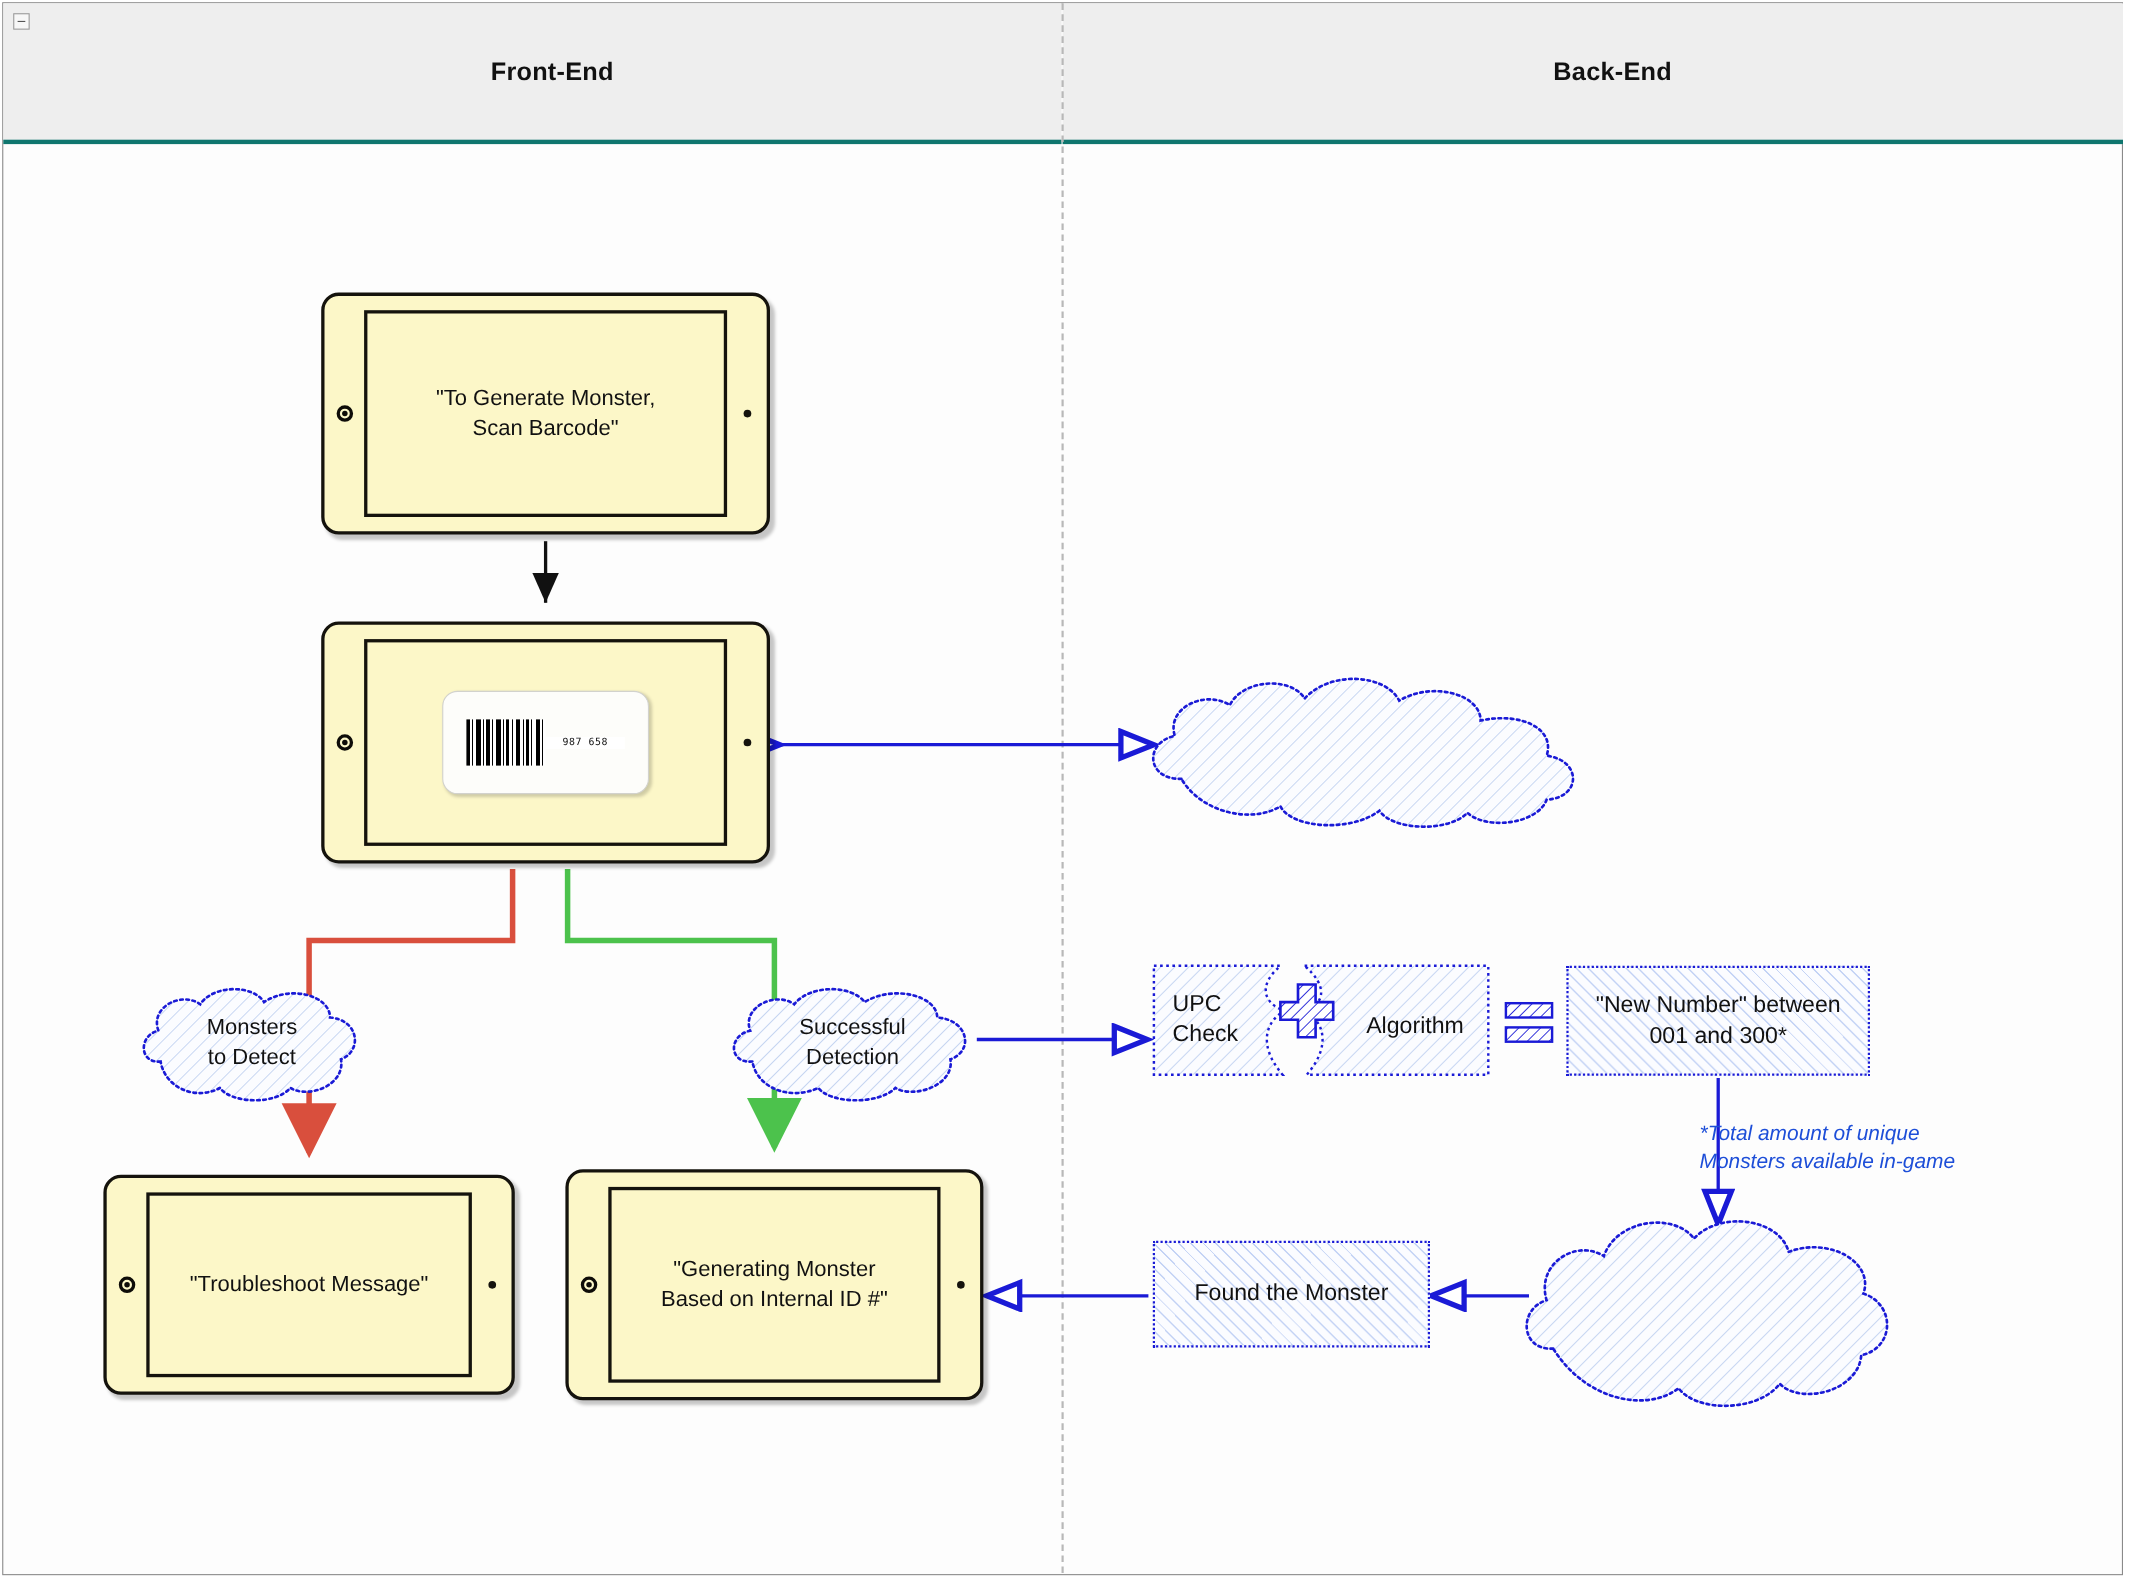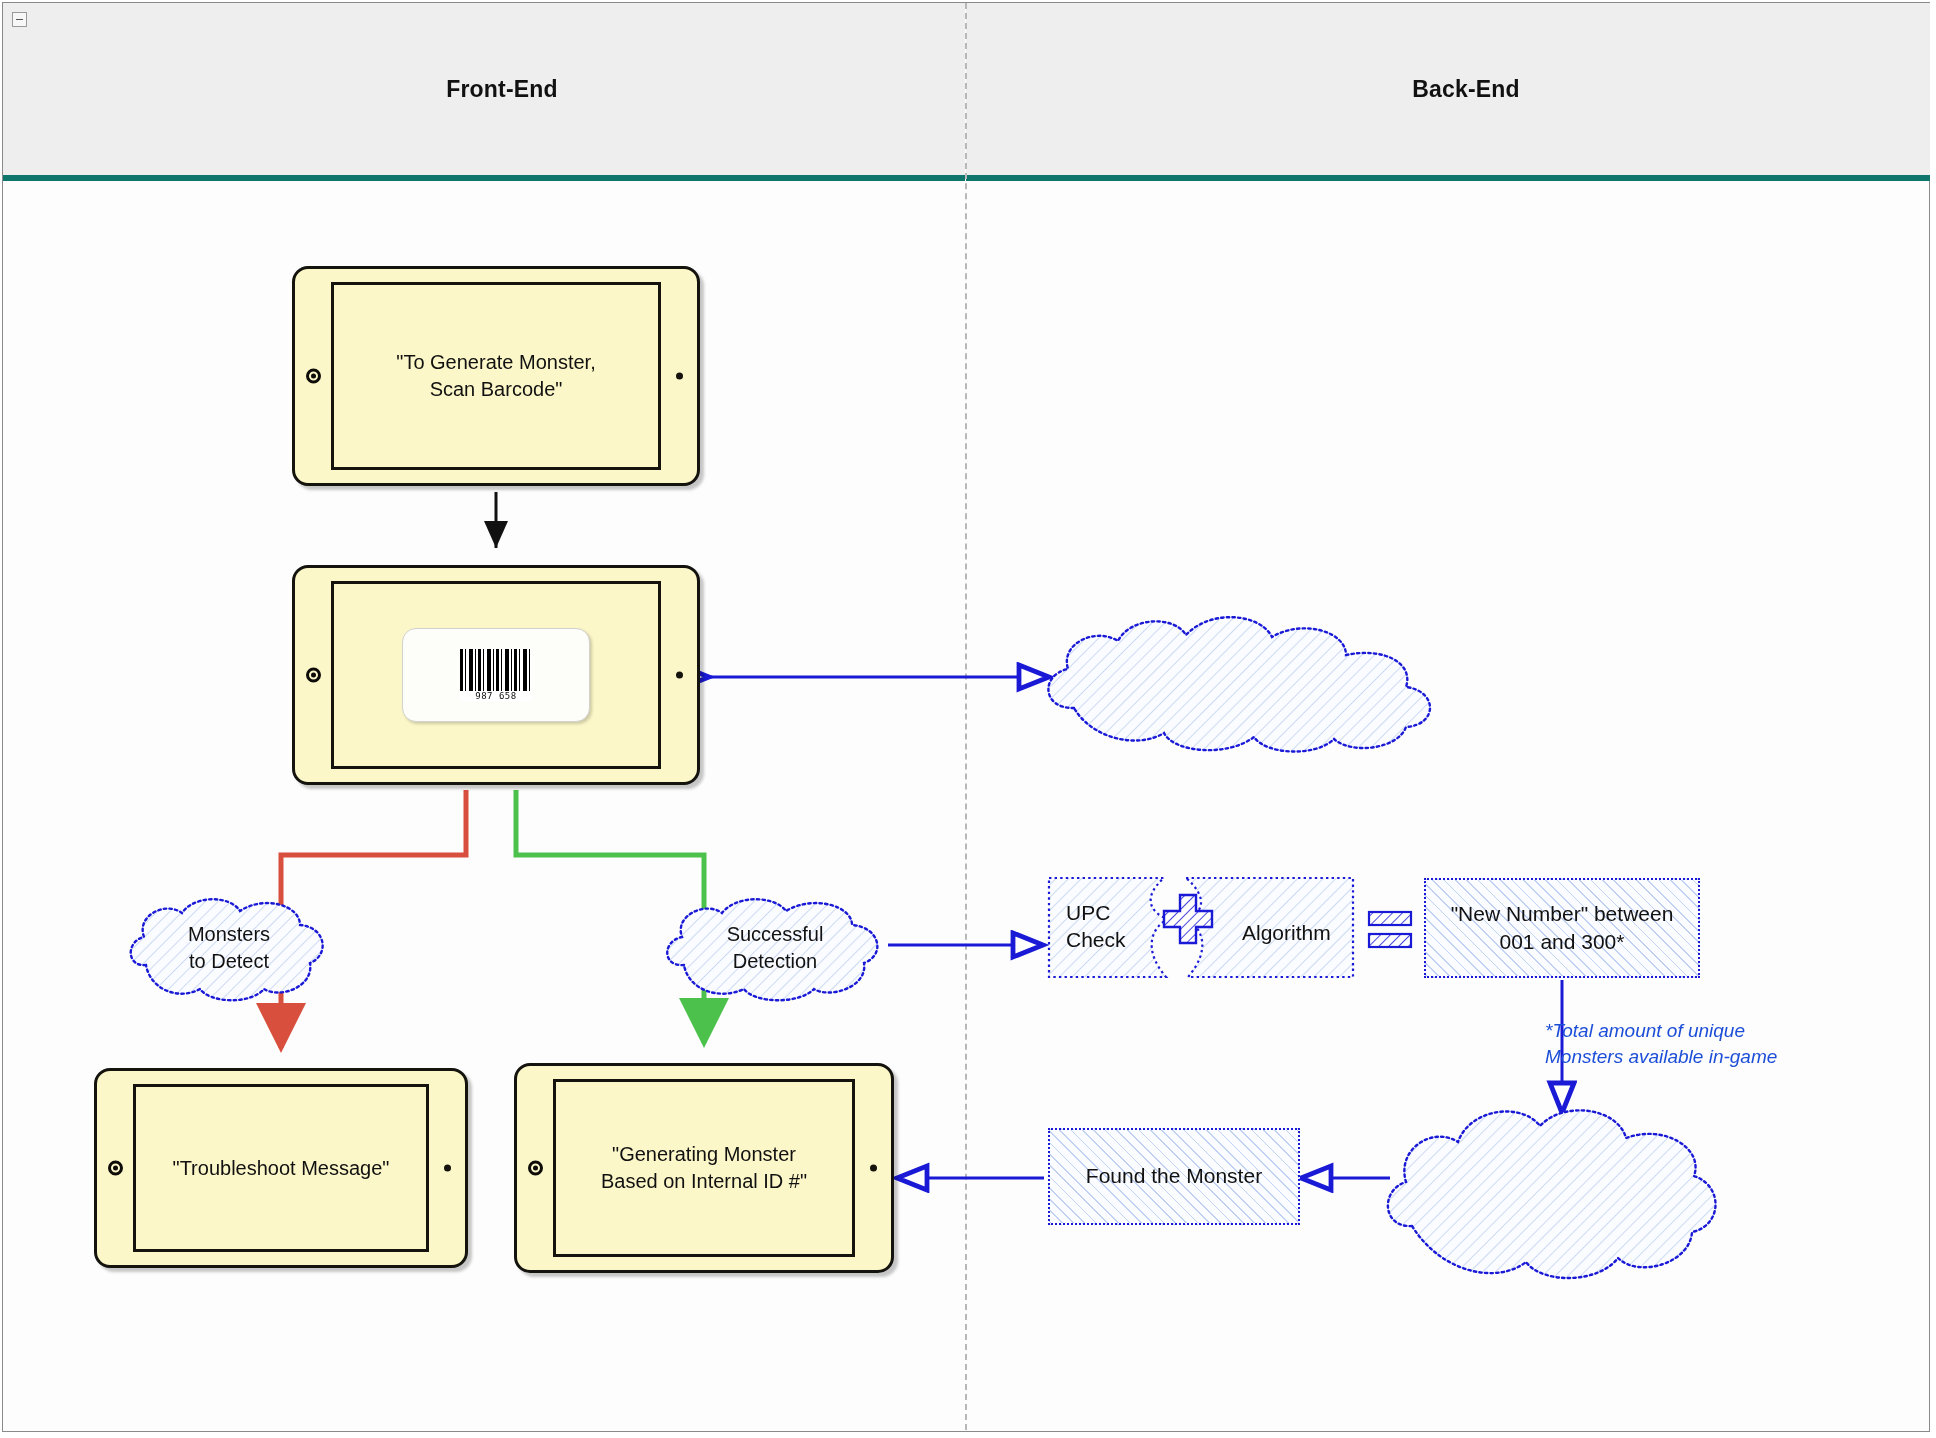--- a/index.html
+++ b/index.html
@@ -18,23 +18,23 @@
     position:absolute;left:2px;top:2px;
     width:1928px;height:1430px;
     border:1px solid #8a8a8a;
     box-sizing:border-box;
     background:#fdfdfd;
   }
 
   
   .lane-header{
     position:absolute;
-    top:3px;height:178px;
+    top:3px;height:128px;
     background:#eeeeee;
-    border-bottom:6px solid #0f766e;
+    border-bottom:4px solid #0f766e;
     box-sizing:border-box;
     display:flex;align-items:center;justify-content:center;padding-left:36px;
   }
   .lane-header.left{left:3px;width:962px;}
   .lane-header.right{left:966px;width:964px;}
   .lane-title{
     font-size:23px;font-weight:bold;color:#111;
     letter-spacing:.2px;
   }
   .lane-divider{
@@ -99,21 +99,21 @@
   #tablet-generate{left:514px;top:1063px;width:380px;height:210px;}
 
   
   .barcode-card{
     position:absolute;left:50%;top:50%;
     transform:translate(-50%,-50%);
     width:186px;height:92px;
     background:#fdfdfa;border-radius:14px;
     border:1px solid #d2d2cd;
     box-shadow:2px 2px 3px rgba(0,0,0,.18);
-    display:flex;flex-direction:column;
+    display:flex;flex-direction:row;
     align-items:center;justify-content:center;
   }
   .barcode-bars{
     width:72px;height:42px;
     background:
       repeating-linear-gradient(to right,
         #000 0px,#000 3px,#fff 3px,#fff 5px,
         #000 5px,#000 6px,#fff 6px,#fff 9px,
         #000 9px,#000 13px,#fff 13px,#fff 15px,
         #000 15px,#000 16px,#fff 16px,#fff 18px);

